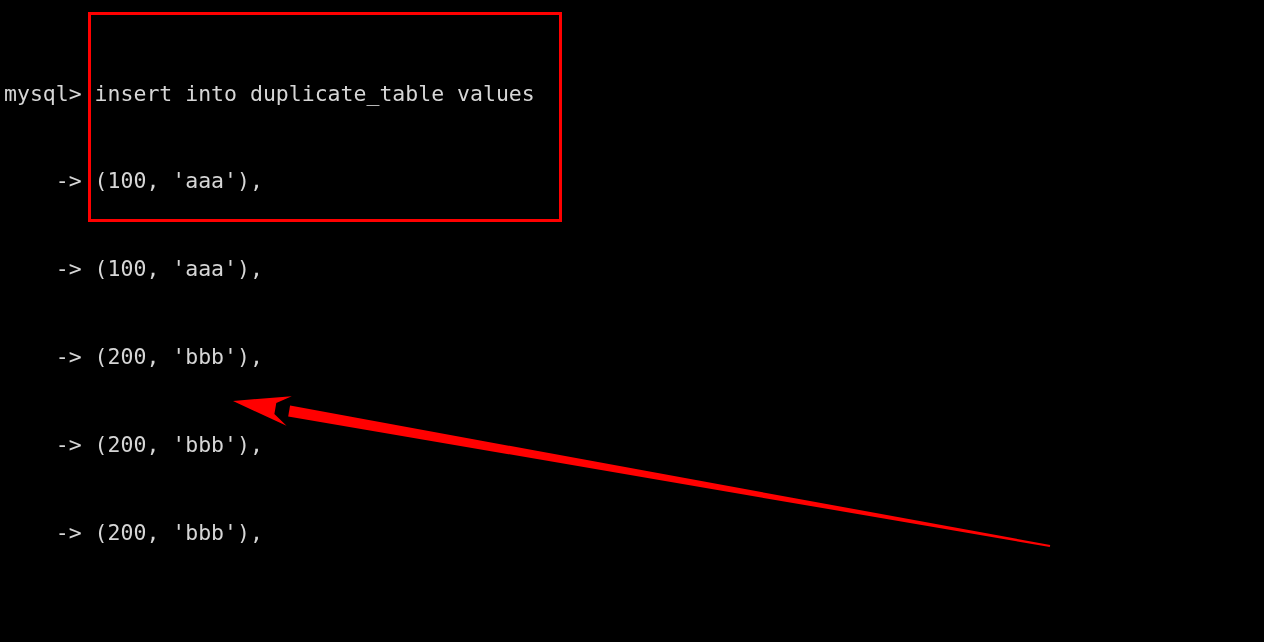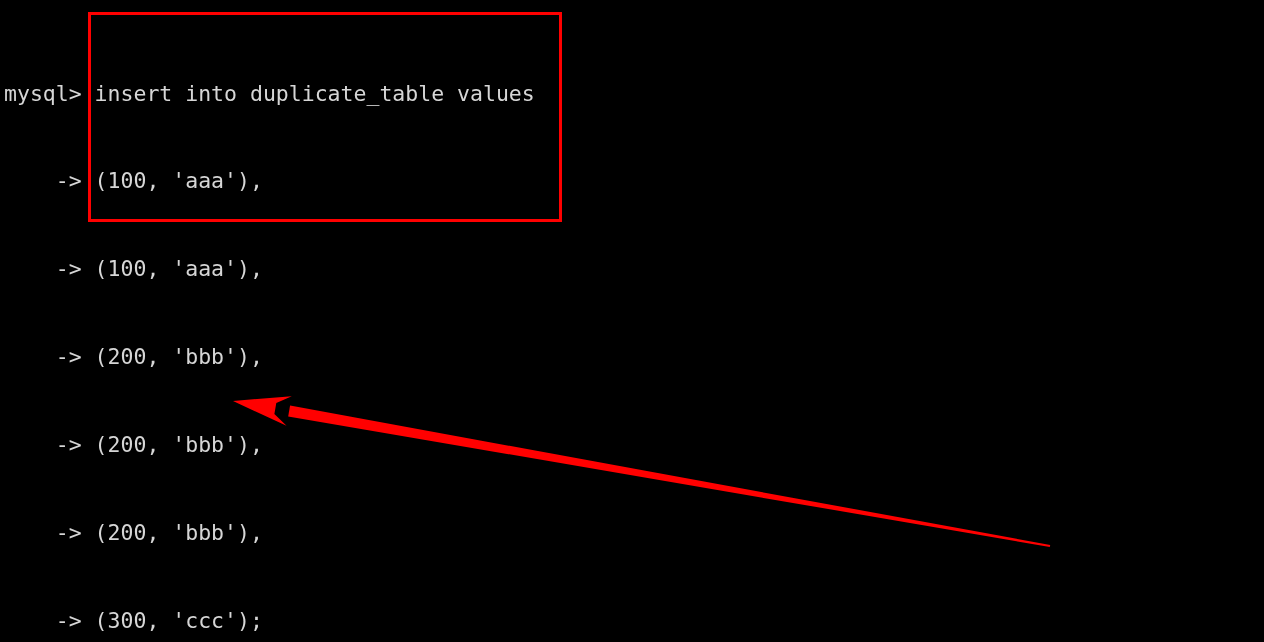--- a/index.html
+++ b/index.html
@@ -70,21 +70,20 @@
 
 <div id="terminal">
 
   <div class="term-lines">
     <span class="term-line">mysql&gt; insert into duplicate_table values</span>
     <span class="term-line">    -&gt; (100, 'aaa'),</span>
     <span class="term-line">    -&gt; (100, 'aaa'),</span>
     <span class="term-line">    -&gt; (200, 'bbb'),</span>
     <span class="term-line">    -&gt; (200, 'bbb'),</span>
     <span class="term-line">    -&gt; (200, 'bbb'),</span>
-    <span class="term-line">    -&gt; (300, 'ccc');</span>
     
     
     
     
     
     
     
     
     
     

